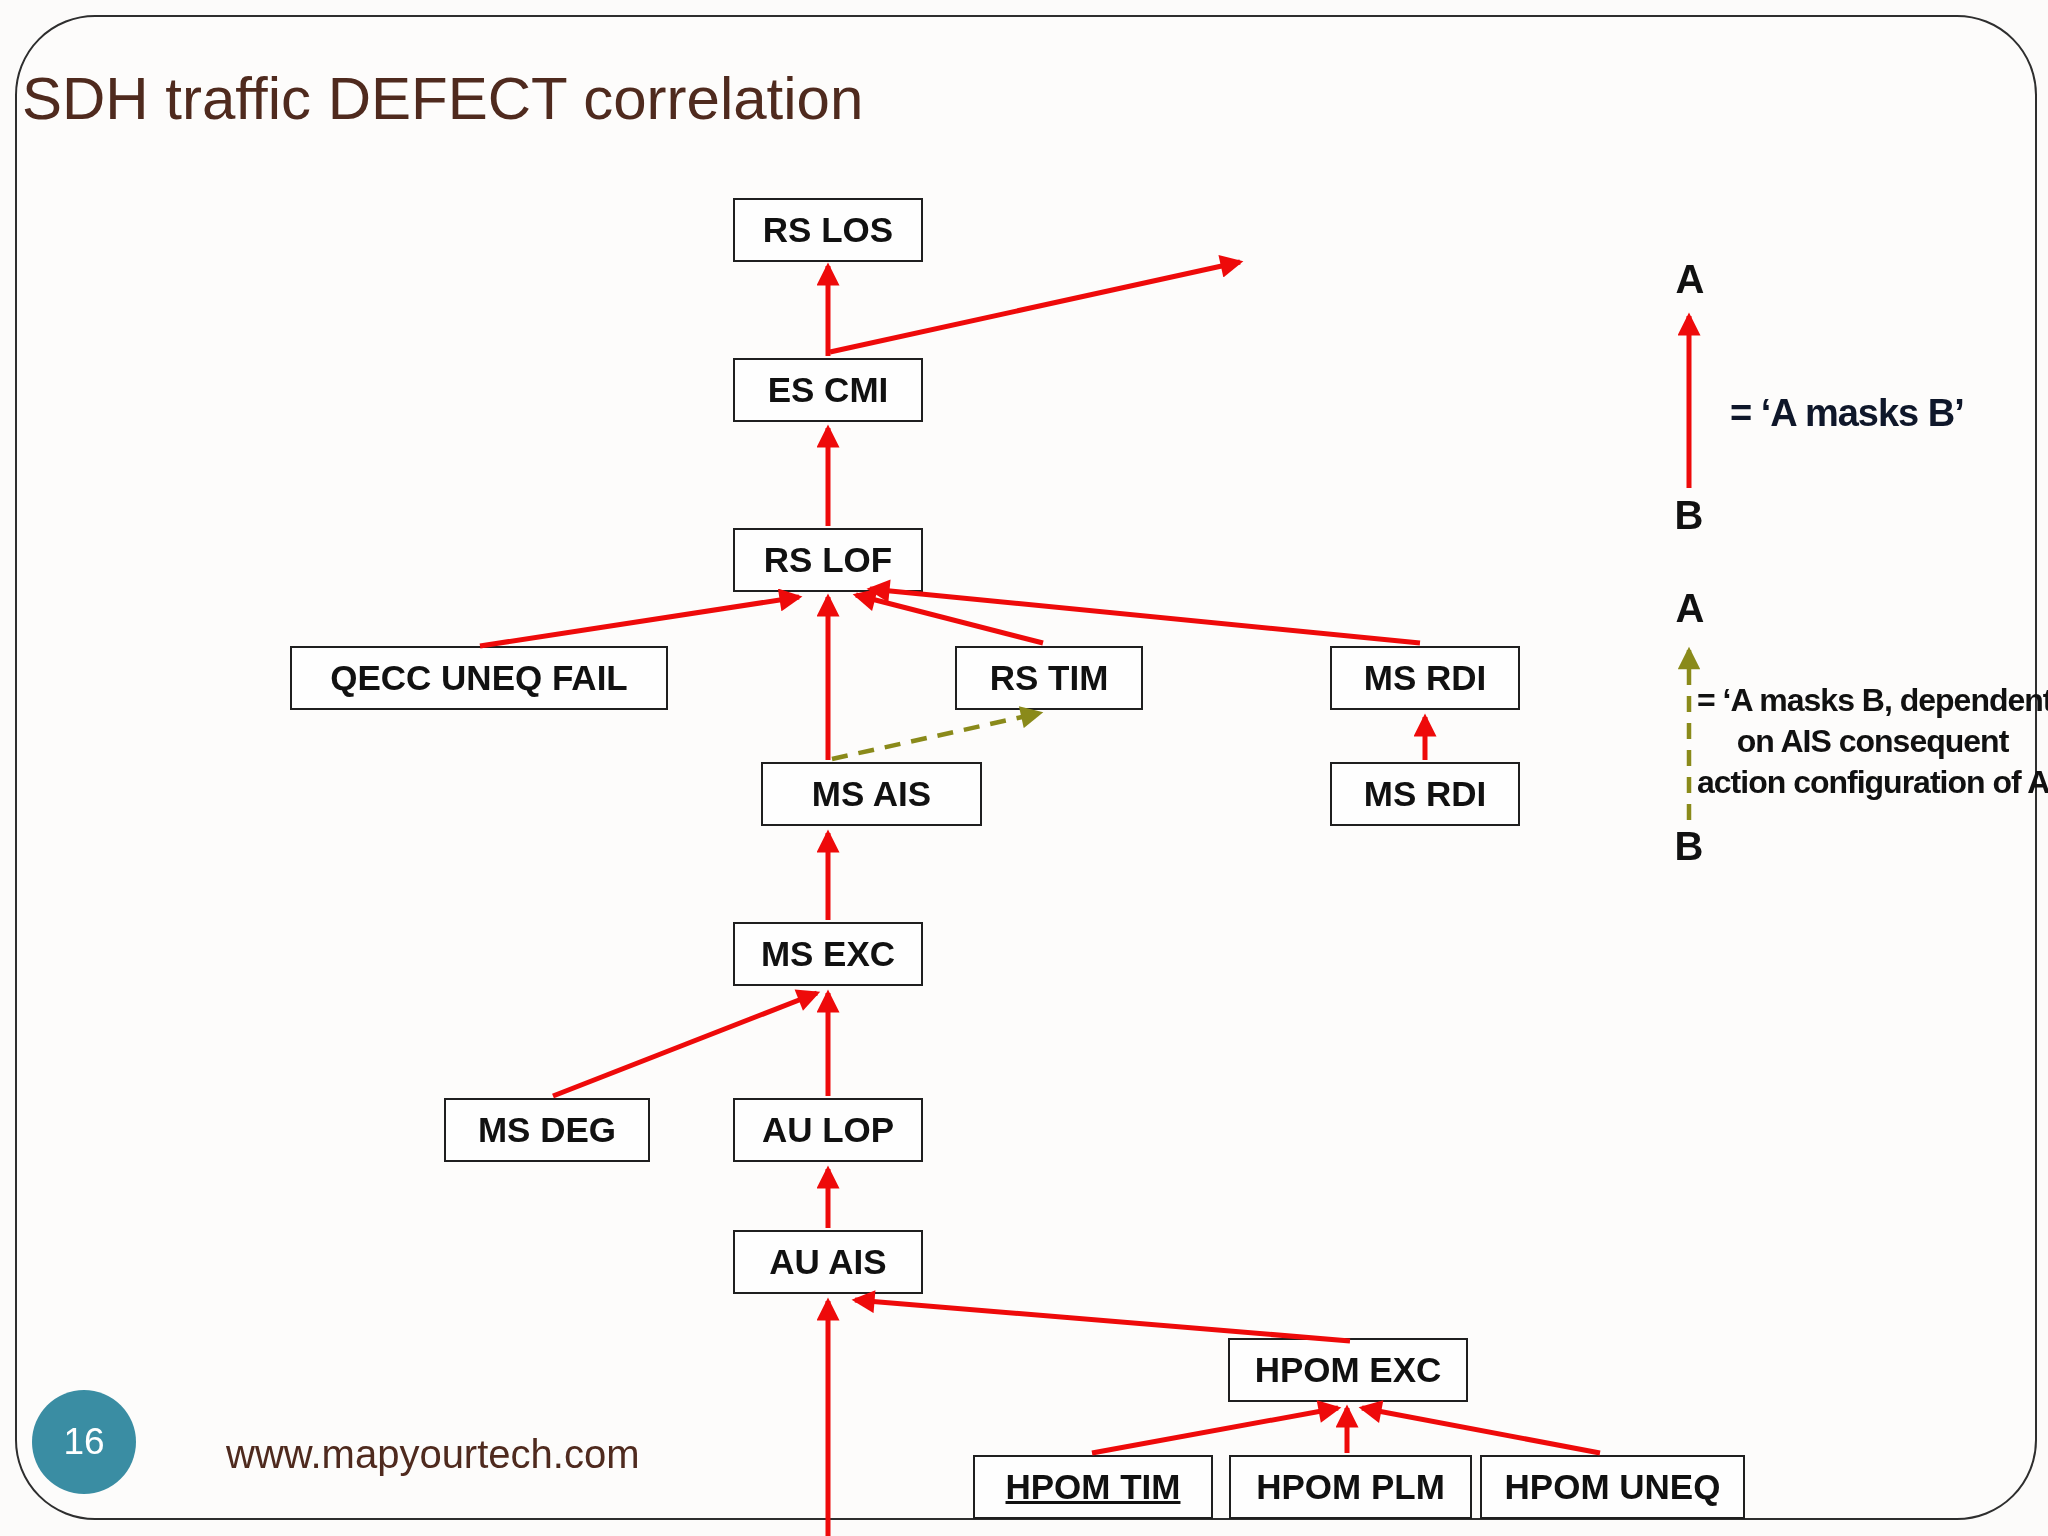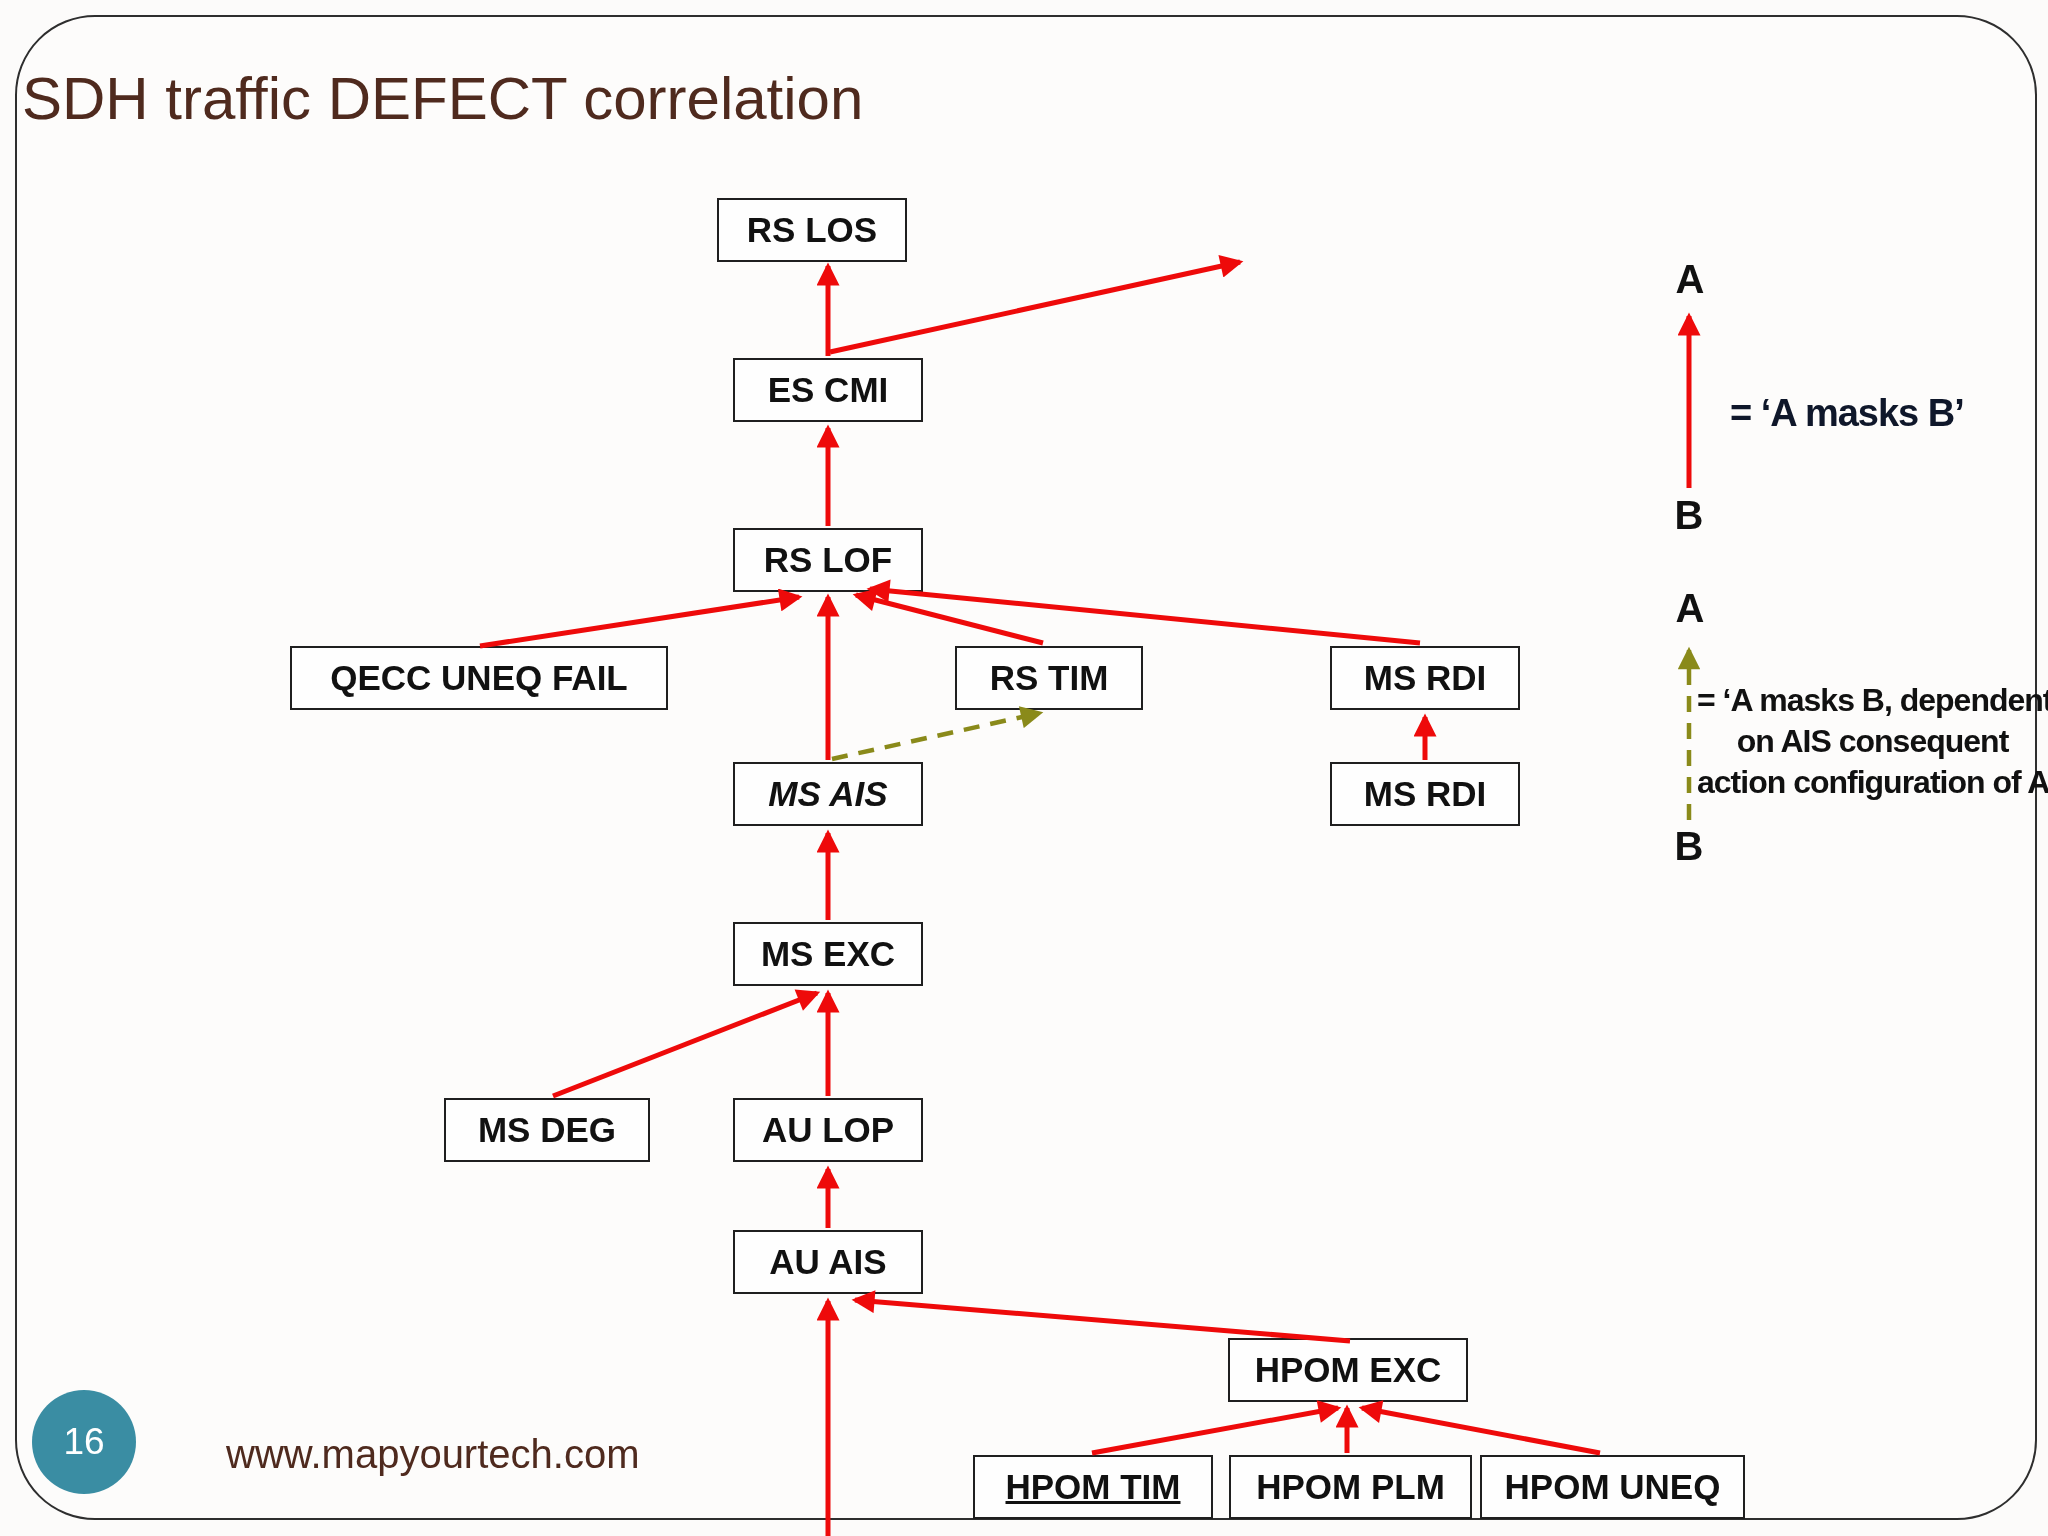--- a/index.html
+++ b/index.html
@@ -34,27 +34,27 @@
 </style>
 </head>
 <body>
 
 <div id="canvas">
   <div class="slide-frame"></div>
 
   <div class="page-title">SDH traffic DEFECT correlation</div>
 
   <div id="boxes">
-      <div class="node" style="left: 717px; top: 198px; width: 190px; height: 64px;">RS LOS</div>
+      <div class="node" style="left: 733px; top: 198px; width: 190px; height: 64px;">RS LOS</div>
       <div class="node" style="left: 733px; top: 358px; width: 190px; height: 64px;">ES CMI</div>
       <div class="node" style="left: 733px; top: 528px; width: 190px; height: 64px;">RS LOF</div>
       <div class="node" style="left: 290px; top: 646px; width: 378px; height: 64px;">QECC UNEQ FAIL</div>
       <div class="node" style="left: 955px; top: 646px; width: 188px; height: 64px;">RS TIM</div>
       <div class="node" style="left: 1330px; top: 646px; width: 190px; height: 64px;">MS RDI</div>
-      <div class="node" style="left: 733px; top: 762px; width: 190px; height: 64px; font-style: italic;">MS AIS</div>
+      <div class="node" style="left: 761px; top: 762px; width: 221px; height: 64px;">MS AIS</div>
       <div class="node" style="left: 1330px; top: 762px; width: 190px; height: 64px;">MS RDI</div>
       <div class="node" style="left: 733px; top: 922px; width: 190px; height: 64px;">MS EXC</div>
       <div class="node" style="left: 444px; top: 1098px; width: 206px; height: 64px;">MS DEG</div>
       <div class="node" style="left: 733px; top: 1098px; width: 190px; height: 64px;">AU LOP</div>
       <div class="node" style="left: 733px; top: 1230px; width: 190px; height: 64px;">AU AIS</div>
       <div class="node" style="left: 1228px; top: 1338px; width: 240px; height: 64px;">HPOM EXC</div>
       <div class="node" style="left: 973px; top: 1455px; width: 240px; height: 64px; text-decoration: underline;">HPOM TIM</div>
       <div class="node" style="left: 1229px; top: 1455px; width: 243px; height: 64px;">HPOM PLM</div>
       <div class="node" style="left: 1480px; top: 1455px; width: 265px; height: 64px;">HPOM UNEQ</div>
     </div>

